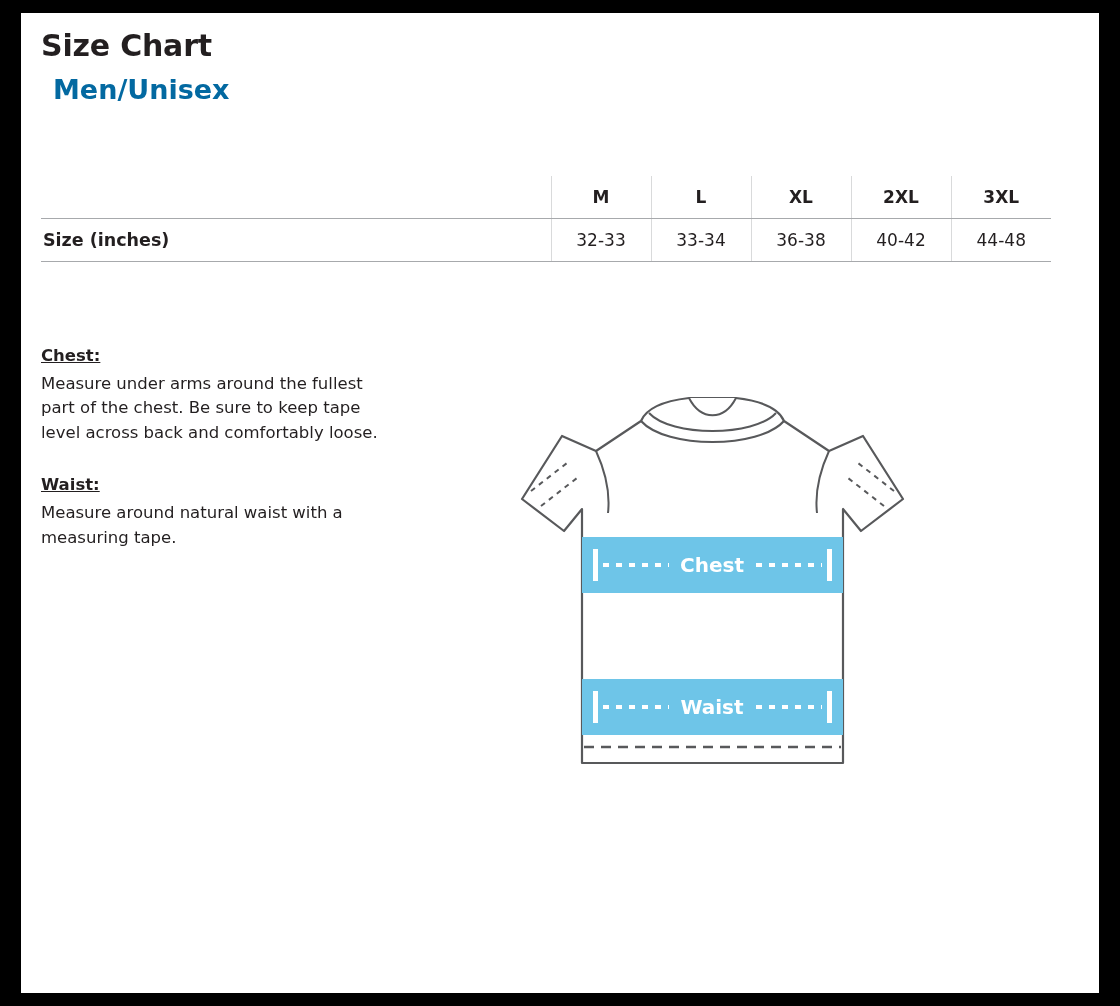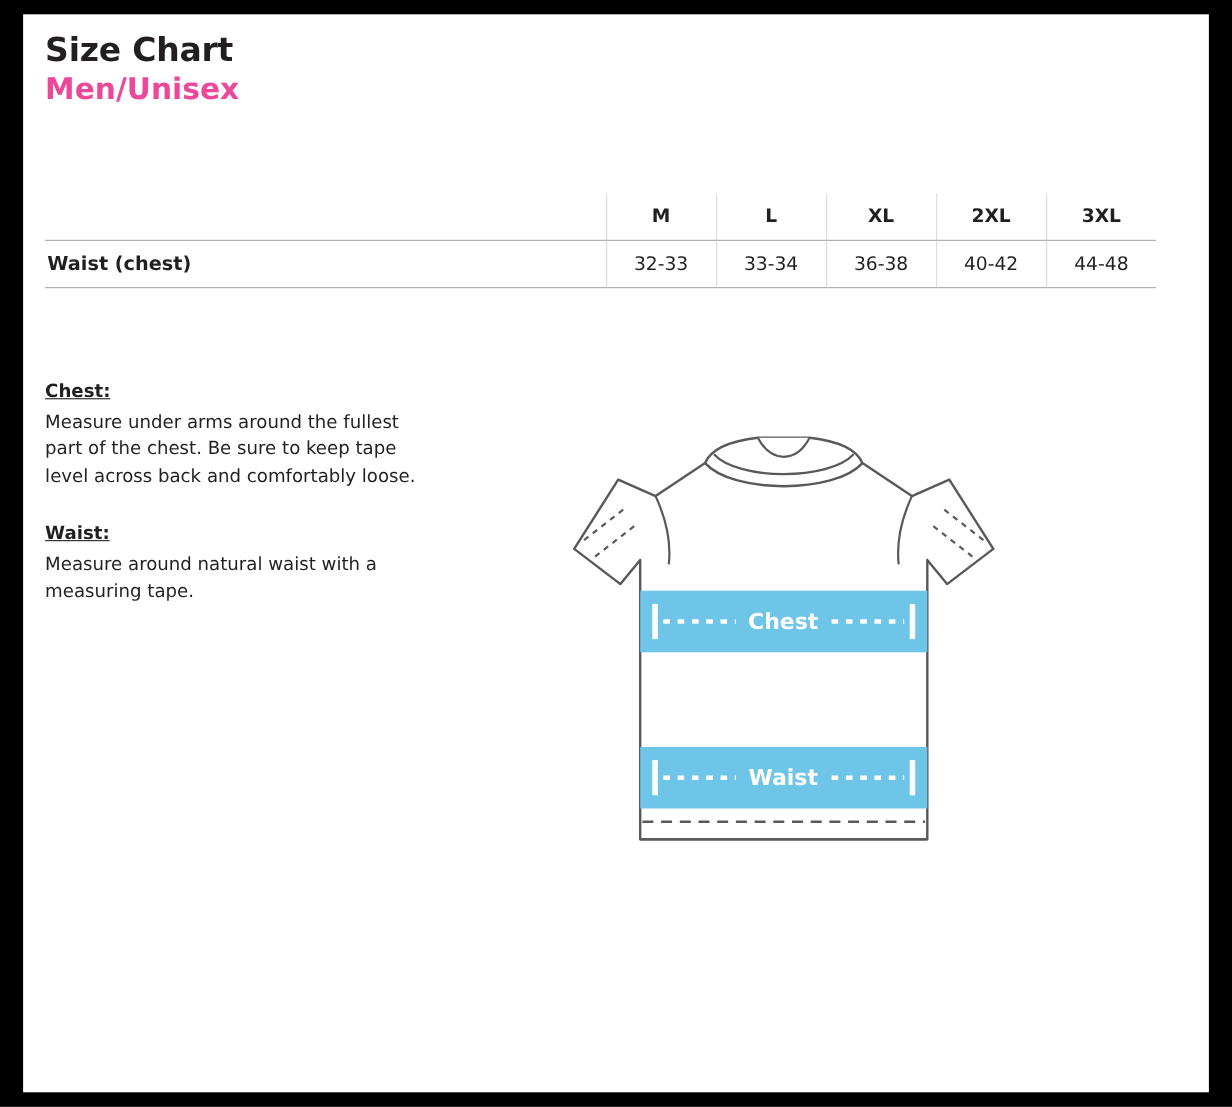--- a/index.html
+++ b/index.html
@@ -34,23 +34,23 @@
     font-size: 30px;
     font-weight: bold;
     color: #231f20;
     letter-spacing: -0.2px;
     line-height: 1.0;
     margin: 0 0 4px 0;
   }
   .subtitle {
     font-size: 27px;
     font-weight: bold;
-    color: #ec4899;
+    color: #0369a1;
     line-height: 1.26;
-    margin: 0;
+    margin: 12px;
   }
 
   
   .table-wrap {
     position: absolute;
     left: 0;
     top: 145px;
     width: 1010px;
   }
   table.size-table {
@@ -158,21 +158,21 @@
             <th class="blank"></th>
             <th class="sz">M</th>
             <th class="sz">L</th>
             <th class="sz">XL</th>
             <th class="sz">2XL</th>
             <th class="sz">3XL</th>
           </tr>
         </thead>
         <tbody>
           <tr class="body-row">
-            <td class="rowlabel">Waist (chest)</td>
+            <td class="rowlabel">Size (inches)</td>
             <td class="val">32-33</td>
             <td class="val">33-34</td>
             <td class="val">36-38</td>
             <td class="val">40-42</td>
             <td class="val">44-48</td>
           </tr>
         </tbody>
       </table>
     </div>
 

